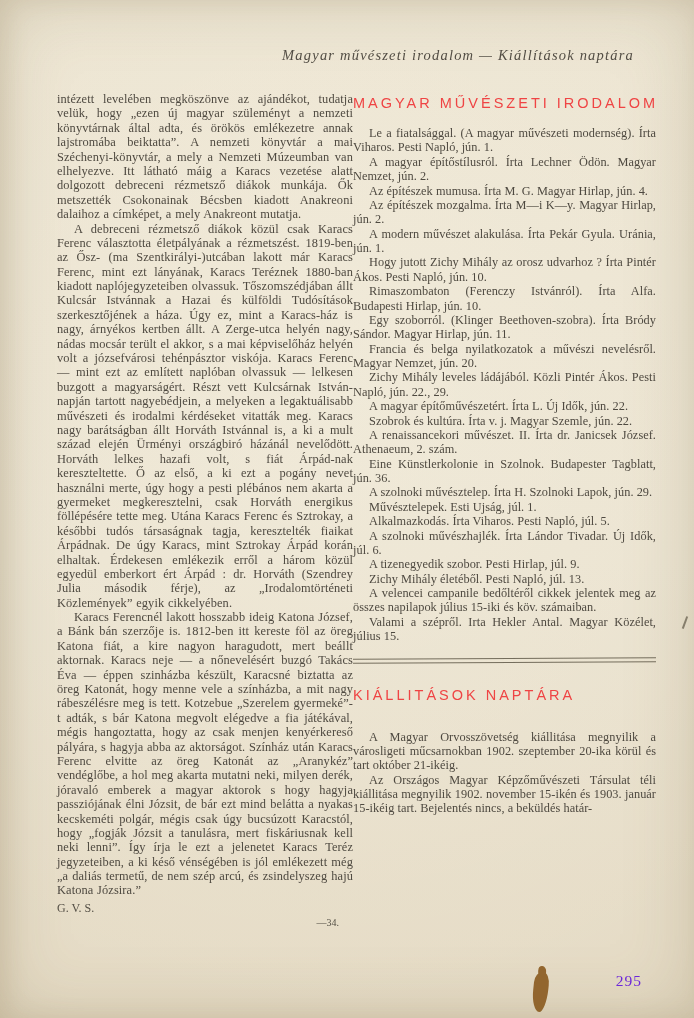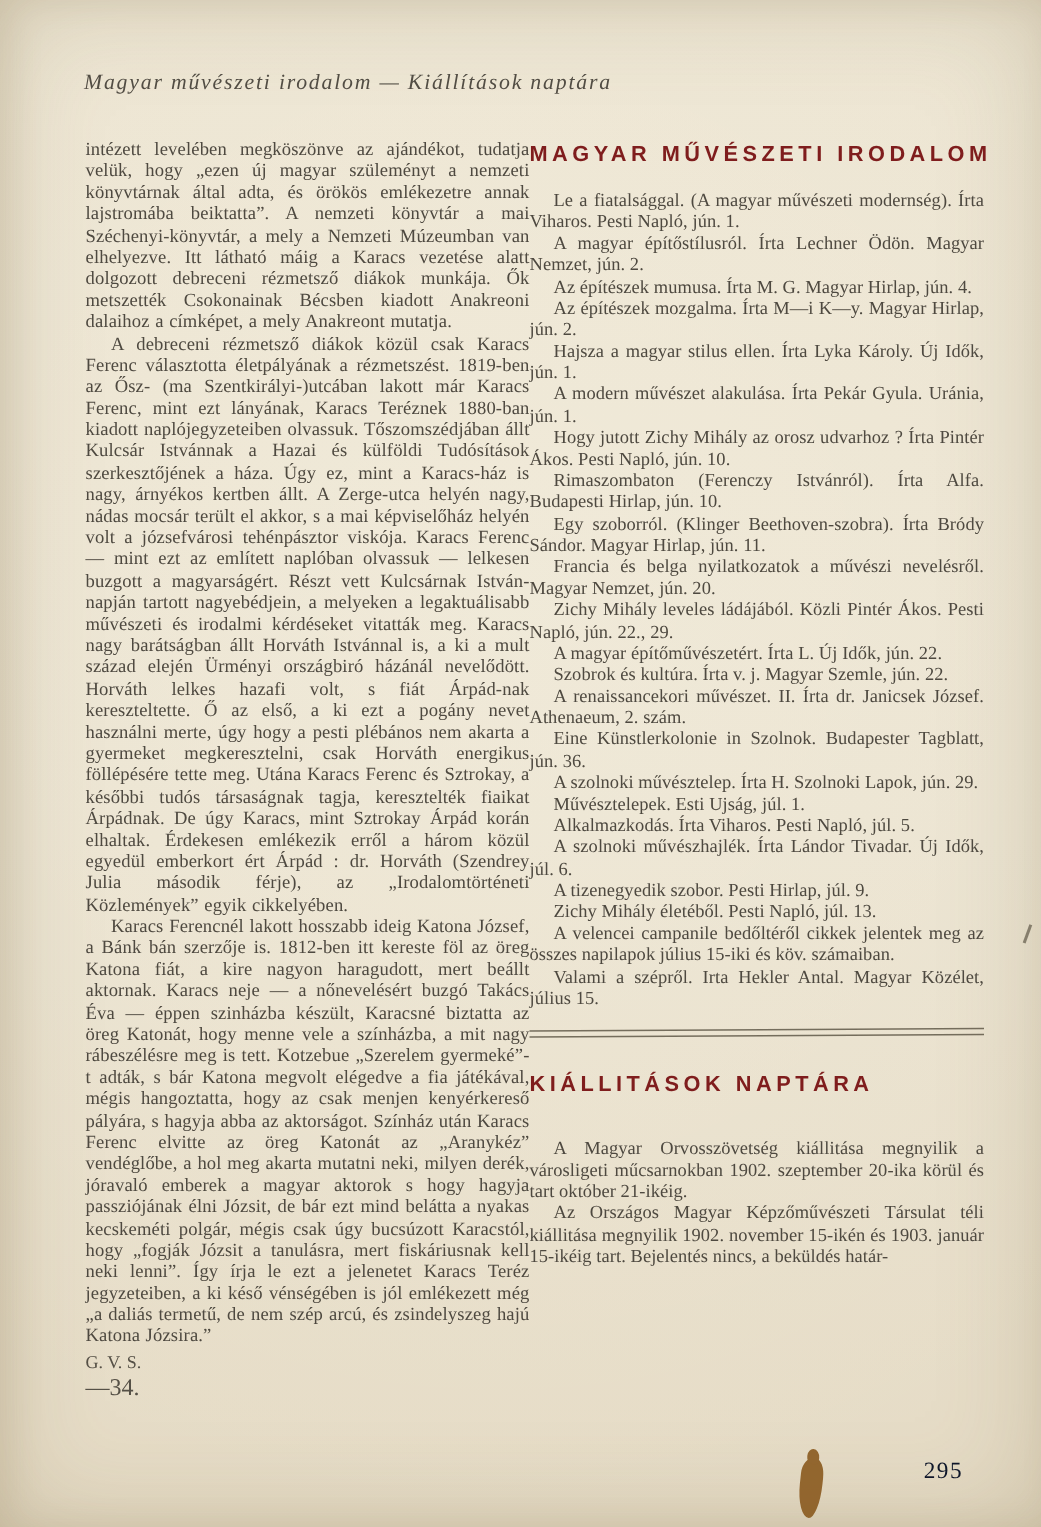--- a/index.html
+++ b/index.html
@@ -12,21 +12,21 @@
       linear-gradient(180deg, #ece4d1 0%, #eae2cf 55%, #e5dbc5 100%);
     font-family:"Liberation Serif", serif;
     color:#4e4940;
   }
   .vignette {
     position:absolute; inset:0; pointer-events:none;
     box-shadow: inset 0 0 70px rgba(120,100,60,0.22), inset 8px 0 22px rgba(120,100,60,0.12);
   }
   .running-head {
     position:absolute; top:47px; left:56px; right:60px;
-    text-align:left;
+    text-align:right;
     font-style:italic;
     font-size:14.5px;
     letter-spacing:1.2px;
     color:#524d44;
     white-space:nowrap;
   }
   .columns {
     position:absolute; top:92px; left:57px;
     display:flex; 
     align-items:flex-start;
@@ -38,28 +38,28 @@
     margin:0;
     text-align:justify;
     font-size:12.4px;
     line-height:1.16;
     letter-spacing:0.1px;
     word-spacing:0.5px;
   }
   p.indent { text-indent:17px; }
 
   .sig   { text-align:left; padding-right:26px; font-size:12px;   margin-top:3px; color:#555046; }
-  .artno { text-align:left; padding-right:14px; font-size:16px; margin-top:1px; color:#555046; }
+  .artno { text-align:right; padding-right:14px; font-size:10px; margin-top:1px; color:#555046; }
 
   .section-heading {
     font-family:"Liberation Sans", sans-serif;
-    font-weight:700;
+    font-weight:400;
     font-size:14.5px;
     letter-spacing:3px;
-    color:#7f1d1d;
+    color:#ef4444;
     margin:0 0 15px 0;
     white-space:nowrap;
   }
   .entry {
     margin:0;
     text-align:justify;
     font-size:12.3px;
     line-height:1.17;
     text-indent:16px;
     letter-spacing:0.05px;
@@ -68,21 +68,21 @@
     height:3px;
     border-top:1px solid rgba(95,88,72,0.85);
     border-bottom:1px solid rgba(95,88,72,0.85);
     margin:14px 0 24px 0;
     transform:rotate(-0.3deg);
   }
   .section-2 .section-heading { margin-top:6px; margin-bottom:27px; }
 
   .page-number {
     position:absolute; right:52px; bottom:28px;
-    font-size:15.5px; letter-spacing:1px; color:#0f172a;
+    font-size:15.5px; letter-spacing:1px; color:#6d28d9;
   }
   .stain {
     position:absolute; left:533px; top:972px;
     width:15px; height:40px;
     background:#8a5a1f;
     border-radius:55% 45% 50% 60% / 30% 35% 65% 60%;
     transform:rotate(6deg);
     opacity:0.9;
   }
   .stain:before {
@@ -114,21 +114,20 @@
   </div>
 
   <div class="col-right">
 
     <div class="section-1">
       <h2 class="section-heading">MAGYAR MŰVÉSZETI IRODALOM</h2>
       <p class="entry">Le a fiatalsággal. (A magyar művészeti modernség). Írta Viharos. Pesti Napló, jún. 1.</p>
       <p class="entry">A magyar építőstílusról. Írta Lechner Ödön. Magyar Nemzet, jún. 2.</p>
       <p class="entry">Az építészek mumusa. Írta M. G. Magyar Hirlap, jún. 4.</p>
       <p class="entry">Az építészek mozgalma. Írta M—i K—y. Magyar Hirlap, jún. 2.</p>
-      <p class="entry">Hajsza a magyar stilus ellen. Írta Lyka Károly. Új Idők, jún. 1.</p>
       <p class="entry">A modern művészet alakulása. Írta Pekár Gyula. Uránia, jún. 1.</p>
       <p class="entry">Hogy jutott Zichy Mihály az orosz udvarhoz ? Írta Pintér Ákos. Pesti Napló, jún. 10.</p>
       <p class="entry">Rimaszombaton (Ferenczy Istvánról). Írta Alfa. Budapesti Hirlap, jún. 10.</p>
       <p class="entry">Egy szoborról. (Klinger Beethoven-szobra). Írta Bródy Sándor. Magyar Hirlap, jún. 11.</p>
       <p class="entry">Francia és belga nyilatkozatok a művészi nevelésről. Magyar Nemzet, jún. 20.</p>
       <p class="entry">Zichy Mihály leveles ládájából. Közli Pintér Ákos. Pesti Napló, jún. 22., 29.</p>
       <p class="entry">A magyar építőművészetért. Írta L. Új Idők, jún. 22.</p>
       <p class="entry">Szobrok és kultúra. Írta v. j. Magyar Szemle, jún. 22.</p>
       <p class="entry">A renaissancekori művészet. II. Írta dr. Janicsek József. Athenaeum, 2. szám.</p>
       <p class="entry">Eine Künstlerkolonie in Szolnok. Budapester Tagblatt, jún. 36.</p>

